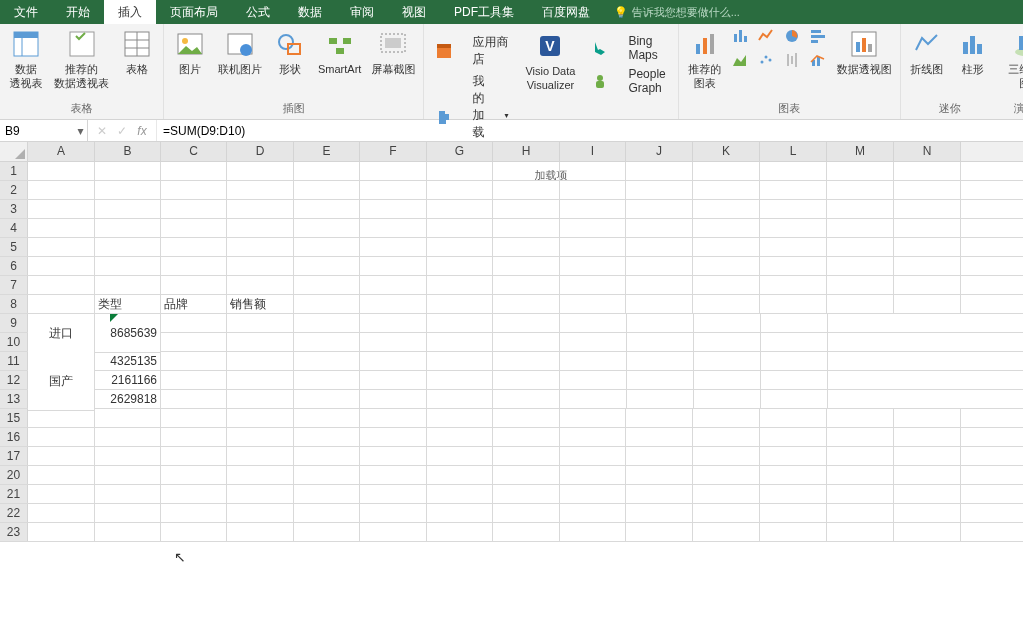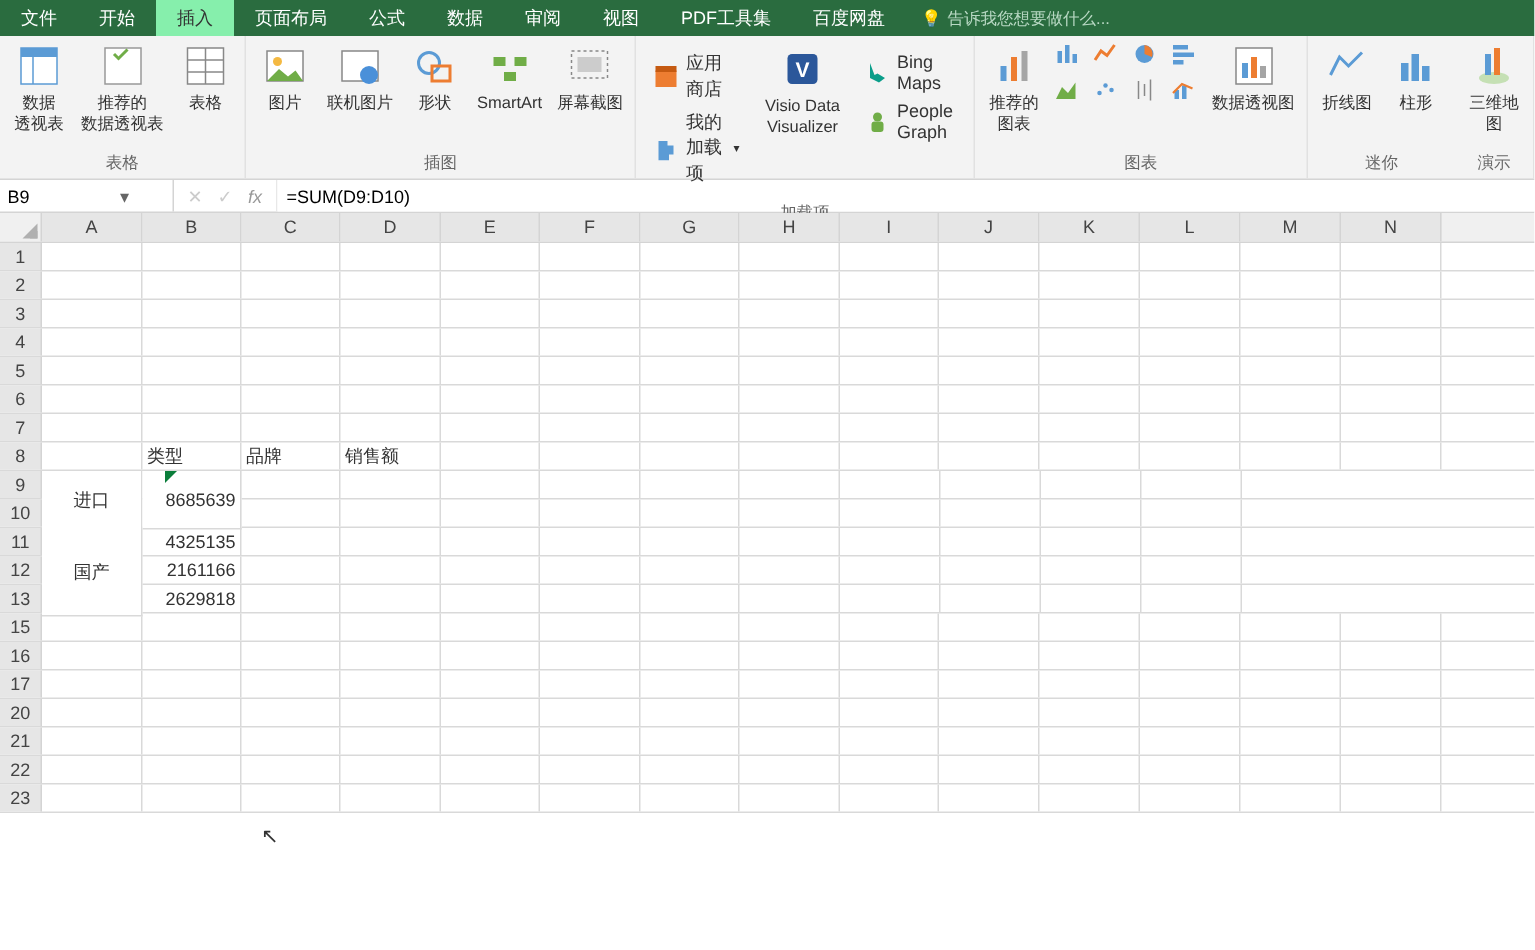--- a/index.html
+++ b/index.html
@@ -1,37 +1,37 @@
 <!DOCTYPE html>
 <html><head>
 <meta charset="utf-8">
 <style>
 * { margin: 0; padding: 0; box-sizing: border-box; font-family: "Microsoft YaHei", "SimSun", sans-serif; }
 body { background: #fff; font-size: 12px; color: #333; overflow: hidden; width: 1023px; height: 633px; }
 
 .menubar { background: #2a6c3f; display: flex; height: 24px; align-items: stretch; }
 .menubar .tab { padding: 3px 14px; color: #fff; font-size: 12px; display: inline-flex; align-items: center; cursor: pointer; }
-.menubar .tab.active { background: #86efac; color: #333; }
+.menubar .tab.active { background: #ffffff; color: #333; }
 .menubar .tell-me { color: #b8d8c3; font-size: 11px; padding: 3px 10px; display: inline-flex; align-items: center; gap: 4px; }
 
 .ribbon { background: #f3f3f3; border-bottom: 1px solid #d4d4d4; height: 96px; display: flex; position: relative; }
 .rgroup { display: flex; flex-direction: column; align-items: stretch; border-right: 1px solid #e1e1e1; padding: 2px 4px 0; }
 .rgroup .btns { display: flex; gap: 2px; flex: 1; align-items: flex-start; }
 .rgroup .label { text-align: center; font-size: 11px; color: #666; padding: 2px 0 3px; }
 .bigbtn { display: flex; flex-direction: column; align-items: center; justify-content: flex-start; padding: 2px 4px; min-width: 44px; cursor: pointer; }
 .bigbtn .ic { width: 32px; height: 32px; margin-bottom: 2px; display: flex; align-items: center; justify-content: center; }
 .bigbtn .txt { font-size: 11px; text-align: center; line-height: 14px; white-space: pre; }
-.smallbtn { display: flex; align-items: center; gap: 5px; padding: 2px 6px; font-size: 12px; cursor: pointer; justify-content: space-between; }
+.smallbtn { display: flex; align-items: center; gap: 20px; padding: 2px 6px; font-size: 12px; cursor: pointer; justify-content: space-between; }
 .smallbtn .ic { width: 16px; height: 16px; display: flex; align-items: center; justify-content: center; }
 .vstack { display: flex; flex-direction: column; gap: 1px; }
 .halficons { display: grid; grid-template-columns: repeat(4,24px); grid-auto-rows: 22px; gap: 2px; }
 .halficons .hi { width: 22px; height: 20px; display: flex; align-items: center; justify-content: center; cursor: pointer; }
 
 .fxbar { display: flex; align-items: stretch; height: 22px; border-bottom: 1px solid #d4d4d4; background: #fff; }
-.namebox { width: 116px; border-right: 1px solid #d4d4d4; display: flex; align-items: center; }
+.namebox { width: 88px; border-right: 1px solid #d4d4d4; display: flex; align-items: center; }
 .namebox input { border: none; width: 74px; padding: 0 5px; font-size: 12px; outline: none; }
 .namebox .dd { width: 18px; text-align: center; color: #666; cursor: pointer; }
 .fxicons { display: flex; align-items: center; gap: 4px; padding: 0 6px; border-right: 1px solid #e8e8e8; }
 .fxicons span { color: #999; font-size: 12px; width: 16px; text-align: center; }
 .fxinput { flex: 1; border: none; padding: 0 6px; font-size: 12px; outline: none; }
 
 .sheet { position: relative; }
 .colhdr { display: flex; background: #f0f0f0; border-bottom: 1px solid #d4d4d4; height: 20px; }
 .corner { width: 28px; border-right: 1px solid #d4d4d4; background: #f0f0f0; position: relative; }
 .corner::after { content: ""; position: absolute; right: 2px; bottom: 2px; border: 5px solid transparent; border-bottom-color: #b0b0b0; border-right-color: #b0b0b0; }

